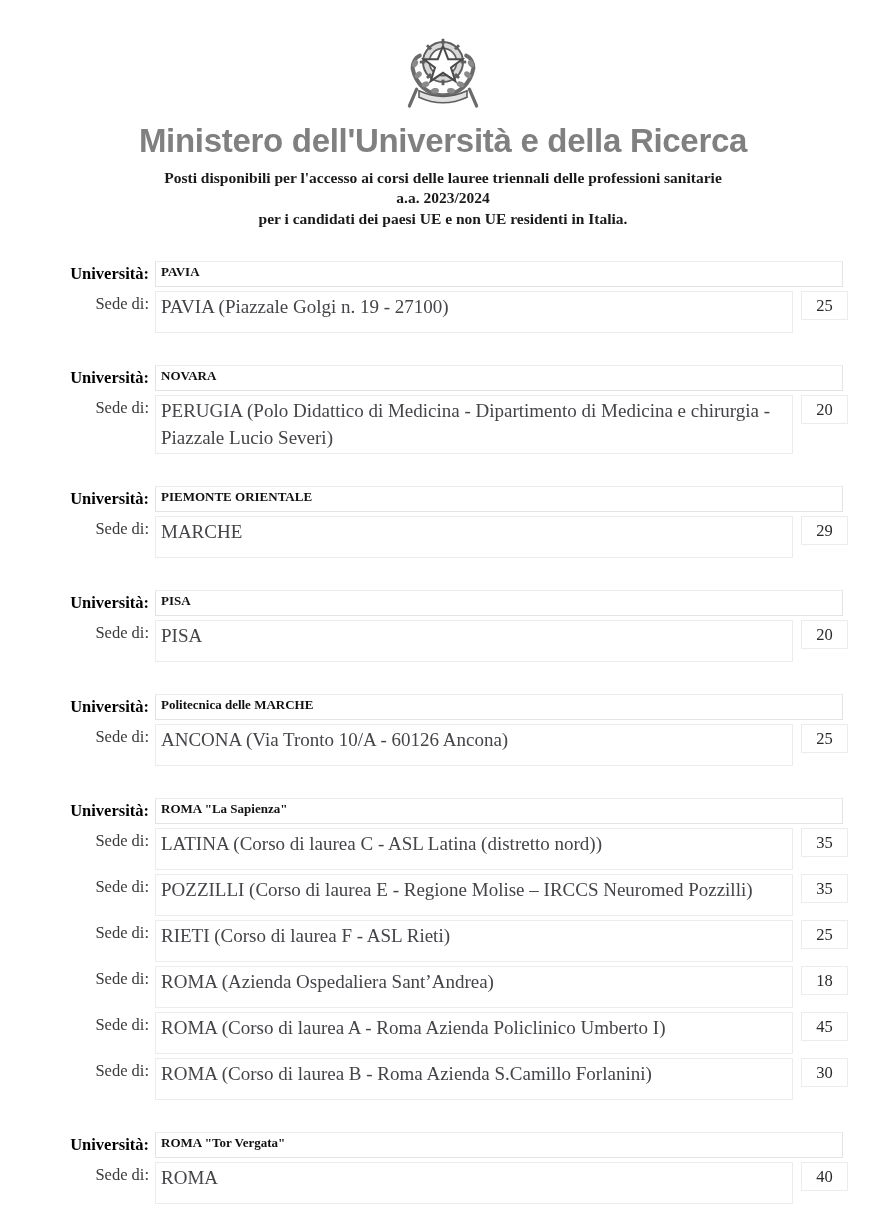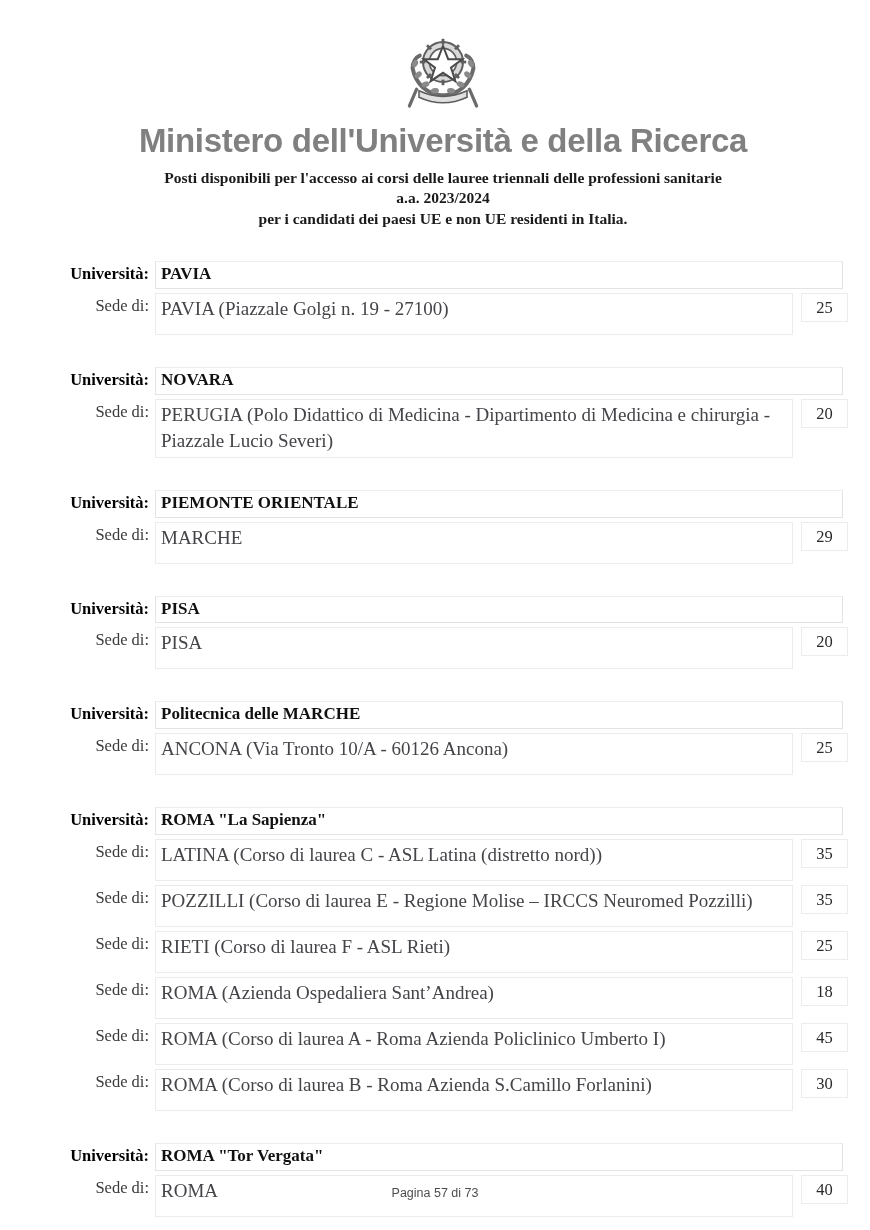--- a/index.html
+++ b/index.html
@@ -86,21 +86,21 @@
 
   .uni-value {
     flex: 1 1 auto;
     border: 1px solid #e3e3e6;
     border-top: 1px solid #ececed;
     min-height: 26px;
     padding: 1px 4px 2px 5px;
     box-sizing: border-box;
     font-family: "Liberation Serif", serif;
     font-weight: bold;
-    font-size: 17px;
+    font-size: 13px;
     color: #111;
     line-height: 1.35;
   }
 
   .sede-row {
     display: flex;
     align-items: flex-start;
     margin-top: 4px;
   }
 
@@ -312,15 +312,14 @@
           <div class="uni-value">ROMA "Tor Vergata"</div>
         </div>
         <div class="sede-row">
           <div class="sede-label">Sede di:</div>
           <div class="sede-value">ROMA</div>
           <div class="sede-count">40</div>
         </div>
       </div>
     </div>
 
-  <div class="footer">Pagina 57 di 73</div>
 
 </div>
 
 </body></html>

